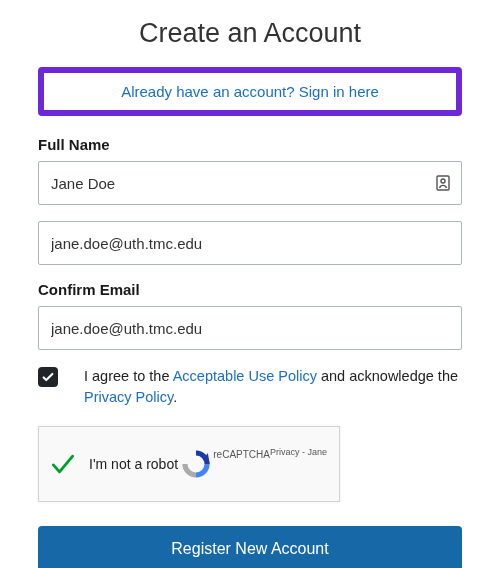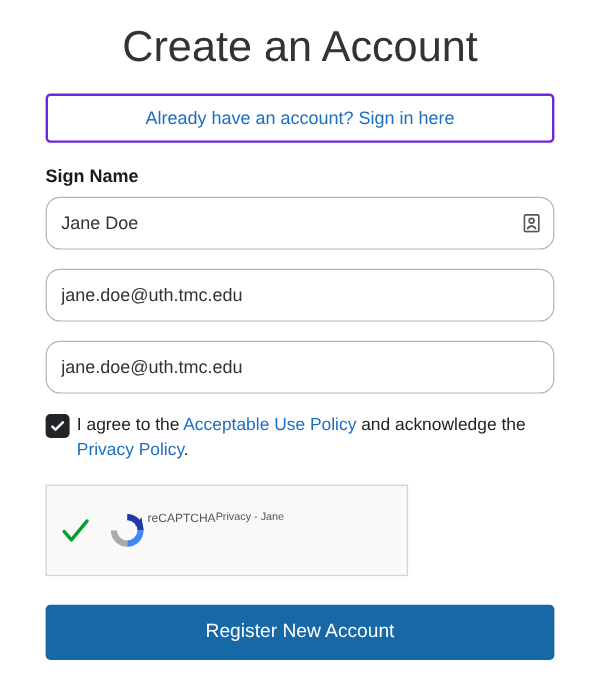--- a/index.html
+++ b/index.html
@@ -5,28 +5,28 @@
   * { box-sizing: border-box; margin: 0; padding: 0; }
   body {
     font-family: -apple-system, BlinkMacSystemFont, "Segoe UI", Arial, sans-serif;
     background: #fff;
     color: #212529;
     width: 500px;
     padding: 18px 38px 22px 38px;
   }
   h1.title {
     text-align: center;
-    font-size: 36px;
+    font-size: 27px;
     font-weight: 400;
     color: #333;
     margin-bottom: 18px;
   }
   .signin-banner {
     width: 100%;
-    border: 2px solid #6d28d9;
+    border: 6px solid #6d28d9;
     border-radius: 4px;
     background: #fff;
     color: #1b6ec2;
     text-align: center;
     padding: 10px 8px;
     font-size: 15px;
     cursor: pointer;
     margin-bottom: 20px;
   }
   .form-group { margin-bottom: 16px; }
@@ -36,38 +36,38 @@
     font-size: 15px;
     color: #1a1a1a;
     margin-bottom: 8px;
   }
   .text-input {
     width: 100%;
     height: 44px;
     padding: 8px 12px;
     font-size: 15px;
     border: 1px solid #adb5bd;
-    border-radius: 12px;
+    border-radius: 2px;
     background: #fff;
     color: #333;
   }
   .input-wrap { position: relative; }
   .input-suffix-icon {
     position: absolute;
     right: 12px;
     top: 50%;
     transform: translateY(-50%);
     width: 14px;
     height: 16px;
     color: #555;
   }
   .agree-row {
     display: flex;
     align-items: flex-start;
-    gap: 6px;
+    gap: 26px;
     margin: 6px 0 18px 0;
     font-size: 14.5px;
     line-height: 1.45;
     color: #222;
   }
   .agree-checkbox {
     flex: 0 0 auto;
     width: 20px;
     height: 20px;
     border-radius: 4px;
@@ -123,58 +123,60 @@
 </head>
 <body>
 
 
 
 <h1 class="title">Create an Account</h1>
 
 <button class="signin-banner">Already have an account? Sign in here</button>
 
 <div class="form-group">
-  <label class="form-label">Sign Name</label>
+  <label class="form-label">Full Name</label>
   <div class="input-wrap">
     <input class="text-input" type="text" value="Jane Doe" style="">
     <span class="input-suffix-icon">
       <svg viewBox="0 0 14 16" fill="none" stroke="currentColor" stroke-width="1.4">
         <rect x="1" y="1" width="12" height="14" rx="1"></rect>
         <circle cx="7" cy="6" r="2"></circle>
         <path d="M3.5 13c.6-1.8 2-2.6 3.5-2.6s2.9.8 3.5 2.6"></path>
       </svg>
     </span>
   </div>
 </div>
 
 <div class="form-group">
   <input class="text-input" type="text" value="jane.doe@uth.tmc.edu" style="">
 </div>
 
 <div class="form-group">
+  <label class="form-label">Confirm Email</label>
   <input class="text-input" type="text" value="jane.doe@uth.tmc.edu" style="">
 </div>
 
 <div class="agree-row">
   <div class="agree-checkbox">
     <svg viewBox="0 0 16 16" fill="none" stroke-width="2.4" stroke-linecap="round" stroke-linejoin="round">
       <path d="M3 8.5l3 3 7-7"></path>
     </svg>
   </div>
   <div class="agree-text">
     <span>I agree to the </span><a>Acceptable Use Policy</a><span> and acknowledge the </span><a>Privacy Policy</a><span>.</span>
   </div>
 </div>
 
 <div class="captcha">
   <div class="captcha-check">
     <svg viewBox="0 0 32 32" fill="none" stroke-width="3.2" stroke-linecap="round" stroke-linejoin="round">
       <path d="M5 17l7 8L27 7"></path>
     </svg>
   </div>
+  <div class="captcha-label">I'm not a robot</div>
   <div class="captcha-brand">
     <svg class="captcha-logo" viewBox="0 0 40 40">
       <path d="M20 4 A16 16 0 0 1 36 20 L30 20 A10 10 0 0 0 20 10 Z" fill="#1c3aa9"></path>
       <path d="M36 20 A16 16 0 0 1 20 36 L20 30 A10 10 0 0 0 30 20 Z" fill="#4285f4"></path>
       <path d="M20 36 A16 16 0 0 1 4 20 L10 20 A10 10 0 0 0 20 30 Z" fill="#ababab"></path>
       <polygon points="34,7 36,20 28,15" fill="#1c3aa9"></polygon>
     </svg>
     <div class="brand-name">reCAPTCHA</div>
     <div class="brand-links">
       <span>Privacy</span><span> - </span><span>Jane</span>

